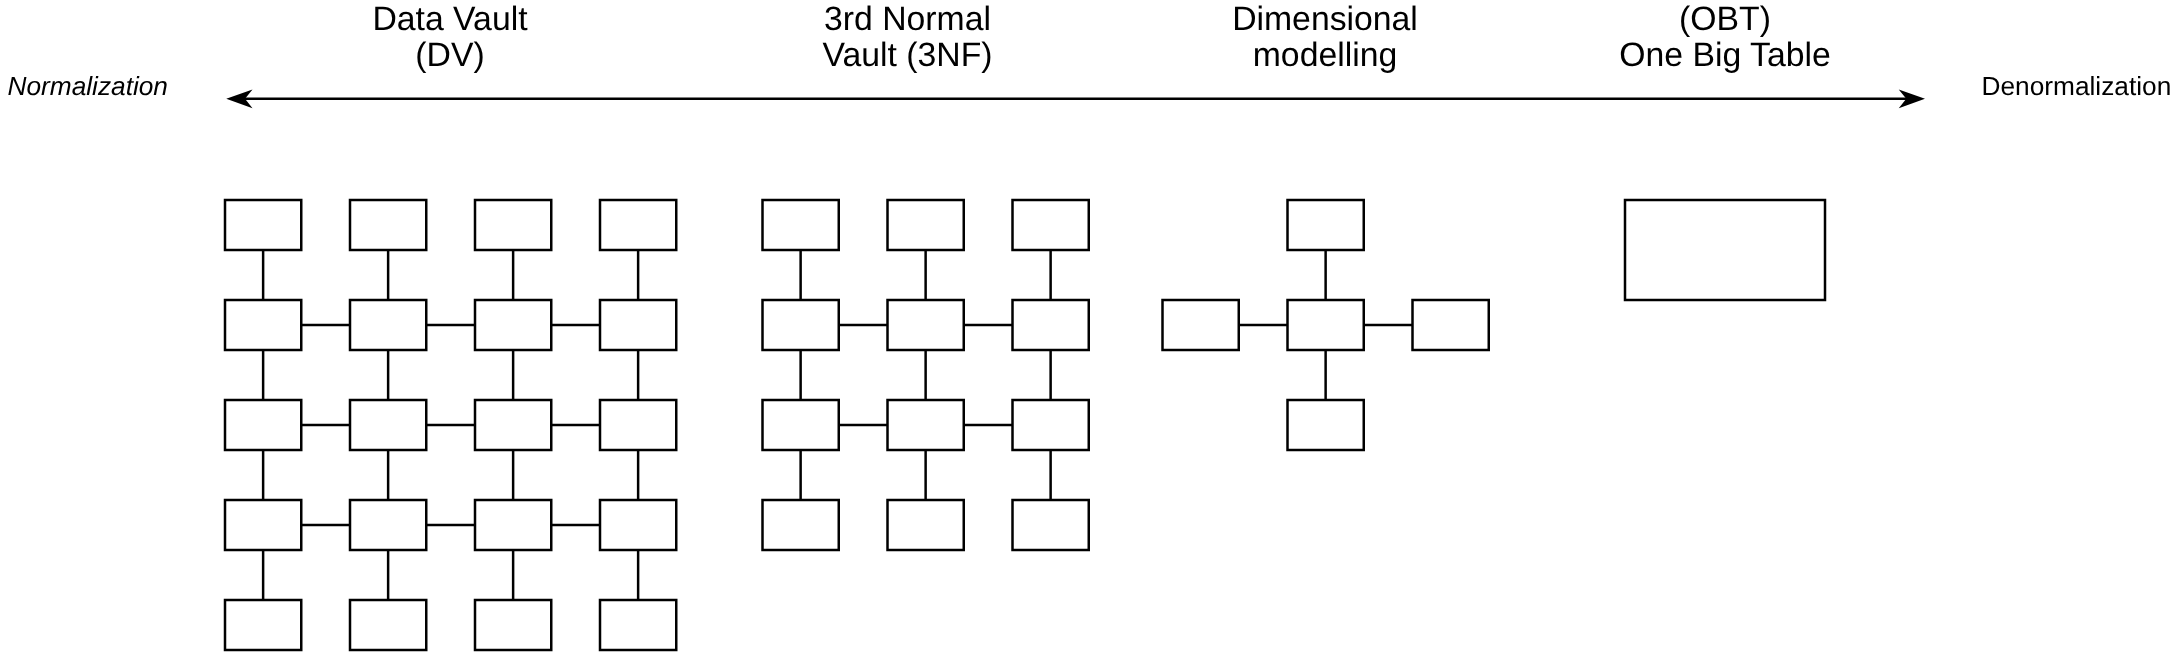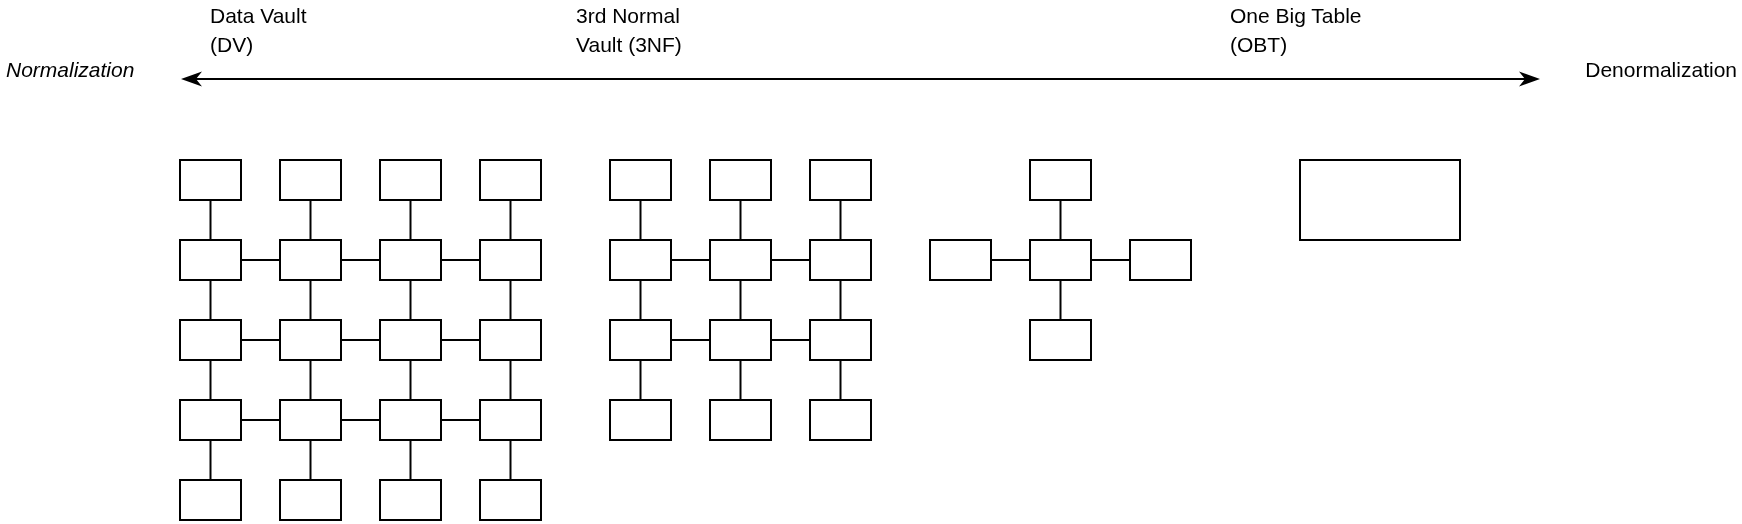--- a/index.html
+++ b/index.html
@@ -27,21 +27,22 @@
     font-size: 21px;
     line-height: 25px;
     white-space: nowrap;
   }
   .endpoint-label.left  { left: 6px; font-style: italic; }
   .endpoint-label.right { right: 5px; }
   .approach-title {
     position: absolute;
     top: 1px;
     width: 300px;
-    font-size: 21px;
+    text-align: center;
+    font-size: 27px;
     line-height: 29px;
     white-space: nowrap;
   }
   .approach-title.dv   { left: 210px; }
   .approach-title.tnf  { left: 576px; }
   .approach-title.dim  { left: 910px; }
   .approach-title.obt  { left: 1230px; }
 </style>
 </head>
 <body>
@@ -141,19 +142,23 @@
   <div class="approach-title dv">
     <div>Data Vault</div>
     <div>(DV)</div>
   </div>
 
   <div class="approach-title tnf">
     <div>3rd Normal</div>
     <div>Vault (3NF)</div>
   </div>
 
+  <div class="approach-title dim">
+    <div>Dimensional</div>
+    <div>modelling</div>
+  </div>
 
   <div class="approach-title obt">
+    <div>(OBT)</div>
     <div>One Big Table</div>
-    <div>(OBT)</div>
   </div>
 
 </div>
 
 </body></html>

